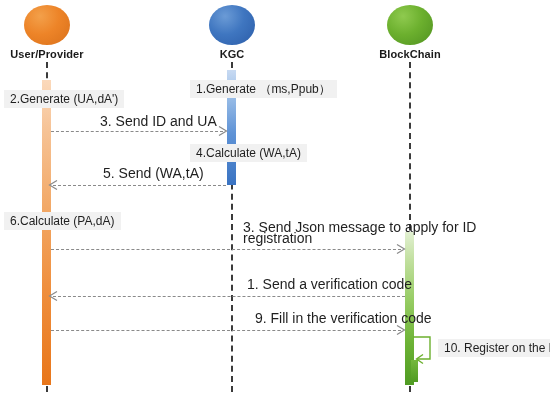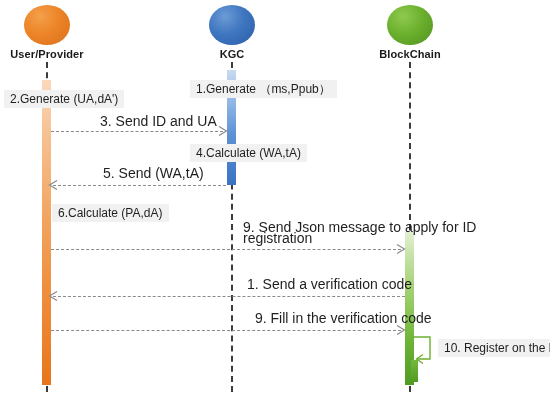--- a/index.html
+++ b/index.html
@@ -134,41 +134,41 @@
 
   <div class="activation orange" style="left:42px; top:80px; height:305px;"></div>
   <div class="activation blue" style="left:227px; top:70px; height:115px;"></div>
   <div class="activation green" style="left:405px; top:232px; height:153px;"></div>
 
   <div class="activation green" style="left:411px; top:360px; height:22px; width:7px; background:linear-gradient(to bottom,#74b83c,#4f9b22);"></div>
 
   <div class="note" style="left:190px; top:80px;">1.Generate （ms,Ppub）</div>
   <div class="note" style="left:4px; top:90px;">2.Generate (UA,dA')</div>
   <div class="note" style="left:190px; top:144px;">4.Calculate (WA,tA)</div>
-  <div class="note" style="left:4px; top:204px;margin-left:48px;">6.Calculate (PA,dA)</div>
+  <div class="note" style="left:4px; top:212px;">6.Calculate (PA,dA)</div>
   <div class="note" style="left:438px; top:339px;">10.  Register on the blockchain</div>
 
   <div class="msg-label" style="left:100px; top:116px;">3. Send ID and UA</div>
   <div class="msg" style="left:51px; top:131px; width:172px;"></div>
   <div class="arrowhead" style="left:218px; top:126px;">
     <svg width="10" height="10" viewBox="0 0 10 10">
         <polyline points="1,0.5 8.5,5 1,9.5" fill="none" stroke="#8a8a8a" stroke-width="1.2"></polyline>
       </svg>
   </div>
 
   <div class="msg-label" style="left:103px; top:168px;">5.  Send  (WA,tA)</div>
   <div class="msg" style="left:53px; top:185px; width:173px;"></div>
   <div class="arrowhead" style="left:48px; top:180px;">
     <svg width="10" height="10" viewBox="0 0 10 10">
         <polyline points="9,0.5 1.5,5 9,9.5" fill="none" stroke="#8a8a8a" stroke-width="1.2"></polyline>
       </svg>
   </div>
 
   <div class="msg-label" style="left:243px; top:222px;">
-    <span>9. Send Json message to apply for ID</span><br>
+    <span>3. Send Json message to apply for ID</span><br>
     <span>registration</span>
   </div>
   <div class="msg" style="left:51px; top:249px; width:350px;"></div>
   <div class="arrowhead" style="left:396px; top:244px;">
     <svg width="10" height="10" viewBox="0 0 10 10">
         <polyline points="1,0.5 8.5,5 1,9.5" fill="none" stroke="#8a8a8a" stroke-width="1.2"></polyline>
       </svg>
   </div>
 
   <div class="msg-label" style="left:247px; top:279px;">1. Send a verification code</div>

